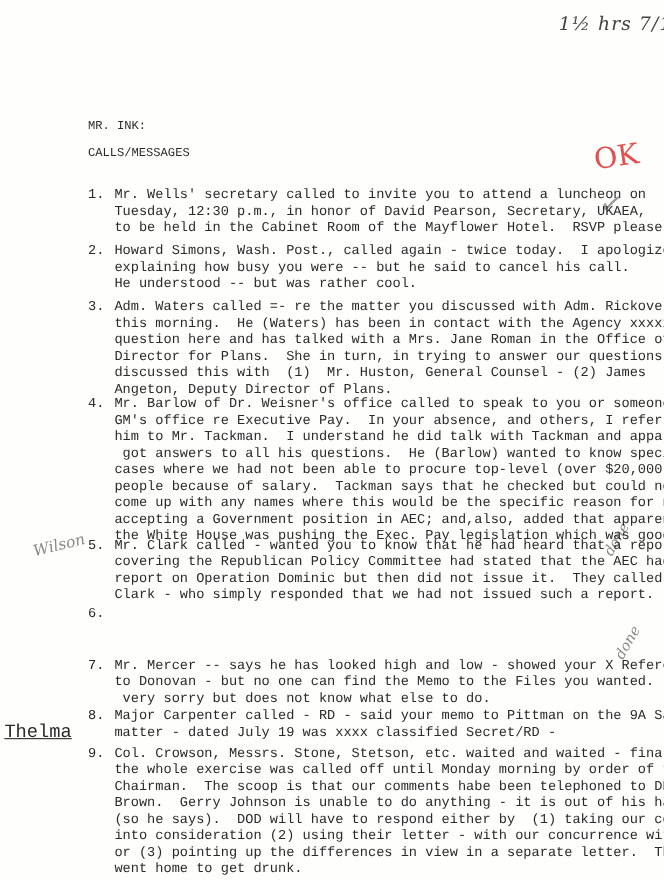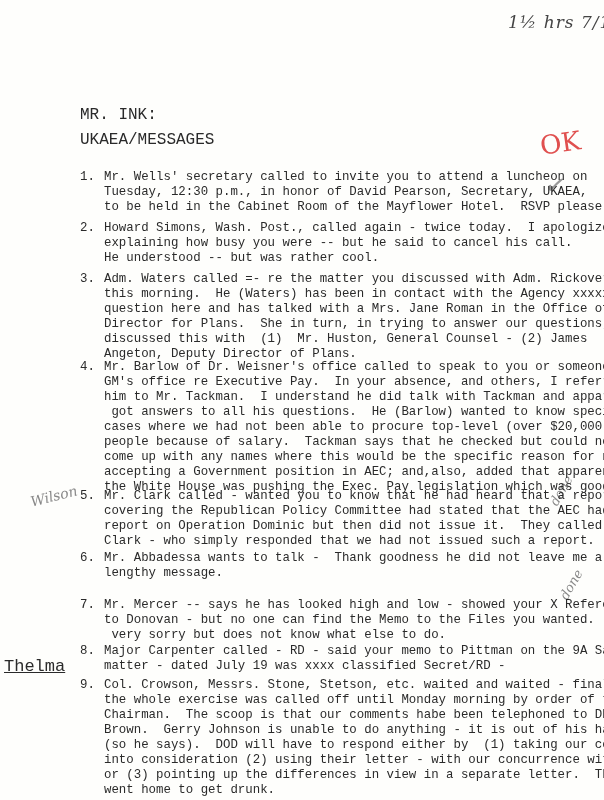--- a/index.html
+++ b/index.html
@@ -14,39 +14,39 @@
   .hand {
     position: absolute; font-family: "DejaVu Serif", serif; font-style: italic;
     color: #555; white-space: nowrap;
   }
   .hw-top { left: 508px; top: 12px; font-size: 17px; color: #444; letter-spacing: 1px; }
   .hw-ok { left: 540px; top: 128px; font-size: 26px; color: #e0504f; transform: rotate(-8deg); font-style: normal; }
   .hw-check { left: 545px; top: 170px; font-size: 26px; color: #999; transform: rotate(10deg); font-style: normal; }
   .hw-wilson { left: 30px; top: 488px; font-size: 14px; color: #888; transform: rotate(-14deg); }
   .hw-done { left: 545px; top: 483px; font-size: 13px; color: #888; transform: rotate(-60deg); }
   .hw-done2 { left: 555px; top: 577px; font-size: 13px; color: #888; transform: rotate(-60deg); }
-  .text { position: absolute; font-size: 16px; line-height: 15px; white-space: pre; font-family: Liberation Mono, monospace; }
+  .text { position: absolute; font-size: 11px; line-height: 15px; white-space: pre; font-family: Liberation Mono, monospace; }
   .hdr { left: 80px; }
   .num { position: absolute; font-size: 12.4px; line-height: 15px; }
   .item { position: absolute; font-size: 12.4px; line-height: 15px; white-space: pre; }
   .thelma { position: absolute; left: 4px; top: 657px; font-size: 17px; text-decoration: underline; }
 </style>
 </head>
 <body>
 
 <div class="page">
   <div class="hand hw-top">1½ hrs   7/12/63</div>
   <div class="hand hw-ok">OK</div>
   <div class="hand hw-check">✓</div>
   <div class="hand hw-wilson">Wilson</div>
   <div class="hand hw-done">done</div>
   <div class="hand hw-done2">done</div>
 
   <div class="text hdr" style="top:108px">MR. INK:</div>
-  <div class="text hdr" style="top:133px">UKAEA/MESSAGES</div>
+  <div class="text hdr" style="top:133px">CALLS/MESSAGES</div>
 
   <div class="thelma">Thelma</div>
 
   <div class="num" style="left:80px;top:170px">1.</div>
   <div class="item" style="left:104px;top:170px">Mr. Wells' secretary called to invite you to attend a luncheon on
 Tuesday, 12:30 p.m., in honor of David Pearson, Secretary, UKAEA,
 to be held in the Cabinet Room of the Mayflower Hotel.  RSVP please.</div>
 
   <div class="num" style="left:80px;top:221px">2.</div>
   <div class="item" style="left:104px;top:221px">Howard Simons, Wash. Post., called again - twice today.  I apologized
@@ -72,22 +72,20 @@
 accepting a Government position in AEC; and,also, added that apparently
 the White House was pushing the Exec. Pay legislation which was good.</div>
 
   <div class="num" style="left:80px;top:489px">5.</div>
   <div class="item" style="left:104px;top:489px">Mr. Clark called - wanted you to know that he had heard that a reporter
 covering the Republican Policy Committee had stated that the AEC had a
 report on Operation Dominic but then did not issue it.  They called Exxxk
 Clark - who simply responded that we had not issued such a report.</div>
 
   <div class="num" style="left:80px;top:551px">6.</div>
-  <div class="item" style="left:104px;top:551px">Mr. Abbadessa wants to talk -  Thank goodness he did not leave me a
-lengthy message.</div>
 
   <div class="num" style="left:80px;top:598px">7.</div>
   <div class="item" style="left:104px;top:598px">Mr. Mercer -- says he has looked high and low - showed your X Reference
 to Donovan - but no one can find the Memo to the Files you wanted.  He's
  very sorry but does not know what else to do.</div>
 
   <div class="num" style="left:80px;top:644px">8.</div>
   <div class="item" style="left:104px;top:644px">Major Carpenter called - RD - said your memo to Pittman on the 9A Safety
 matter - dated July 19 was xxxx classified Secret/RD -</div>
 

